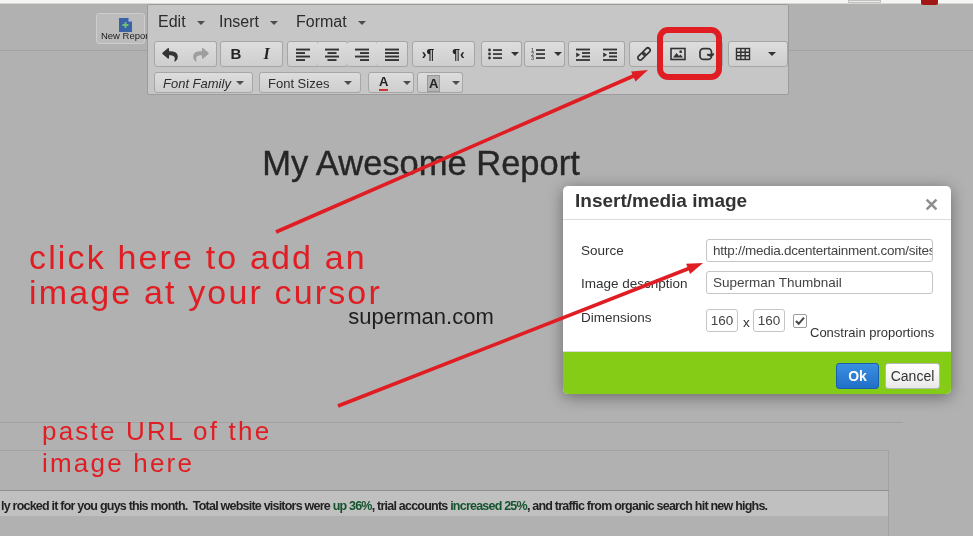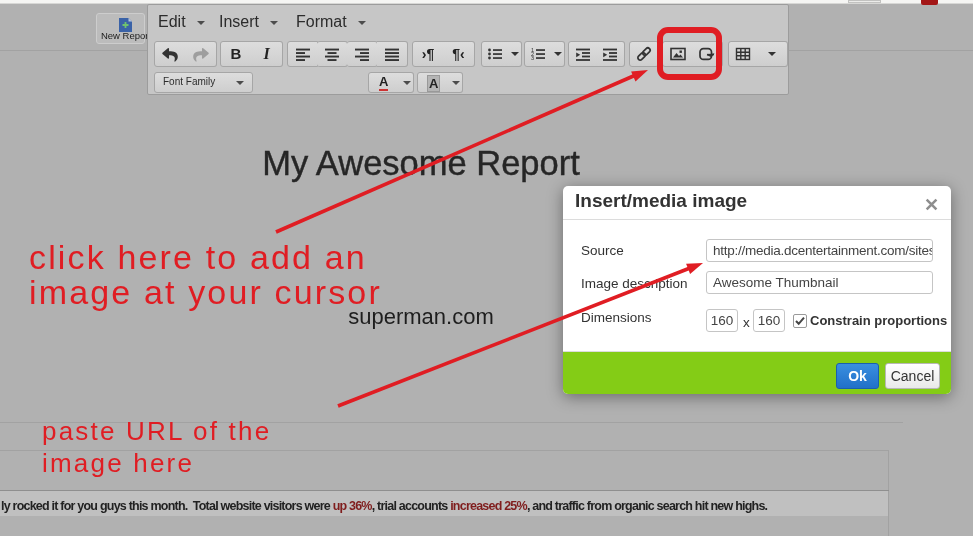--- a/index.html
+++ b/index.html
@@ -31,41 +31,41 @@
   #prep { left:0; top:219px; width:844px; text-align:center; font-size:13px; font-weight:bold; color:#1e1e1e; }
   #sup { left:0; top:304px; width:842px; text-align:center; font-size:22px; color:#1e1e1e; }
 
   
   #bl1 { left:0; top:422px; width:903px; }
   #bl2 { left:0; top:450px; width:889px; }
   #bvert { left:888px; top:450px; width:1px; height:86px; background:#a2a2a2; }
   #bl3 { left:0; top:490px; width:889px; background:#8f8f8f; }
   #bstrip { left:0; top:491px; width:888px; height:25px; background:#c0c0c0; }
   #sentence { left:1px; top:499px; width:900px; font-size:12.5px; font-weight:bold; color:#222; letter-spacing:-0.78px; }
-  #sentence .grn { color:#7f1d1d; }
+  #sentence .grn { color:#14532d; }
 
   
   .red { color:#e01d23; }
   #ann1 { left:29px; top:240px; font-size:34px; line-height:35px; letter-spacing:2.15px; }
   #ann2 { left:42px; top:415px; font-size:26px; line-height:32px; letter-spacing:2.2px; }
   #redrect { left:657px; top:27px; width:65px; height:53px; border:6px solid #e01d23; border-radius:11px; z-index:60; }
   #arrows { left:0; top:0; width:973px; height:536px; z-index:70; pointer-events:none; }
 
   
   #modal { left:563px; top:186px; width:388px; height:208px; background:#fff; border-radius:5px; box-shadow:0 3px 16px rgba(0,0,0,0.4); z-index:40; }
   #mtitle { left:12px; top:4px; font-size:19px; font-weight:bold; color:#333; }
   #mclose { right:12px; top:8px; font-size:18px; font-weight:bold; color:#8e8e8e; }
   #mhead-line { left:0; top:33px; width:388px; height:1px; background:#dcdcdc; }
   .mlabel { left:18px; font-size:13.5px; color:#333; }
   .minput { left:143px; height:23px; border:1px solid #c5c5c5; border-radius:3px; background:#fff; font-size:13.5px; color:#444; line-height:21px; padding:0 6px; white-space:nowrap; overflow:hidden; }
   #mfoot { left:0; top:165px; width:388px; height:43px; background:#84cc16; border-top:1px solid #dcdcdc; border-radius:0 0 5px 5px; }
   #okbtn { left:273px; top:11px; width:43px; height:26px; background:linear-gradient(#3a8fe0,#2170c8); border:1px solid #1a5fae; border-radius:3px; color:#fff; font-size:14px; font-weight:bold; text-align:center; line-height:24px; }
   #cancelbtn { left:322px; top:11px; width:55px; height:26px; background:linear-gradient(#ffffff,#e9e9e9); border:1px solid #b7b7b7; border-radius:3px; color:#333; font-size:14px; text-align:center; line-height:24px; }
   #chk { left:230px; top:128px; width:14px; height:14px; border:1px solid #9a9a9a; border-radius:2px; background:#fff; }
-  #chklabel { left:247px; top:127px; font-size:13px; color:#333;font-weight:bold; }
+  #chklabel { left:247px; top:139px; font-size:13px; color:#333; }
 </style>
 </head>
 <body>
 <div id="page">
 
   <div class="abs hline" style="left:0;top:50px;width:973px;"></div>
 
   <div class="abs" id="topstrip"></div>
   <div class="abs" style="left:848px;top:0;width:33px;height:3px;background:#ececea;border:1px solid #c2c2c0;"></div>
   <div class="abs" style="left:921px;top:0;width:17px;height:5px;background:#a31616;border-radius:0 0 2px 2px;"></div>
@@ -225,21 +225,25 @@
             <rect x="1.5" y="2.5" width="13" height="11"></rect>
             <path d="M1.5 6.2 h13 M1.5 9.8 h13 M5.8 2.5 v11 M10.2 2.5 v11"></path>
           </g>
         </svg>
       </div>
     <div class="abs btn" style="left:609px;width:31px;border-left:none;border-radius:0 3px 3px 0;">
         <span class="caret icon" style="border-top-color:#333;"></span>
       </div>
 
     <div class="abs btn2" style="left:6px;width:99px;">
-        <span class="abs" style="left:8px;top:2.5px;font-size:10px;color:#2c2c2c;">Font Family</span>
+        <span class="abs" style="left:8px;top:2.5px;font-size:13px;color:#2c2c2c;font-style:italic;">Font Family</span>
+        <span class="caret abs" style="right:8px;top:8px;"></span>
+      </div>
+    <div class="abs btn2" style="left:111px;width:102px;">
+        <span class="abs" style="left:8px;top:2.5px;font-size:13px;color:#2c2c2c;">Font Sizes</span>
         <span class="caret abs" style="right:8px;top:8px;"></span>
       </div>
     <div class="abs btn2" style="left:220px;width:33px;border-radius:3px 0 0 3px;">
         <span class="abs" style="left:10px;top:1px;font-size:13px;font-weight:bold;color:#222;border-bottom:2px solid #c33;">A</span>
       </div>
     <div class="abs btn2" style="left:252px;width:14px;border-left:none;border-radius:0 3px 3px 0;">
         <span class="caret icon"></span>
       </div>
     <div class="abs btn2" style="left:269px;width:33px;border-radius:3px 0 0 3px;">
         <span class="abs" style="left:9px;top:2px;font-size:13px;font-weight:bold;color:#222;background:#b5b5b5;padding:0 1px;border:1px solid #999;">A</span>
@@ -259,21 +263,21 @@
   <div class="abs" id="bstrip"></div>
   <div class="abs" id="sentence">ly rocked it for you guys this month.&nbsp; Total website visitors were <span class="grn">up 36%</span>, trial accounts <span class="grn">increased 25%</span>, and traffic from organic search hit new highs.</div>
 
   <div class="abs" id="modal">
     <div class="abs" id="mtitle">Insert/media image</div>
     <div class="abs" id="mclose">✕</div>
     <div class="abs" id="mhead-line"></div>
     <div class="abs mlabel" style="top:57px;">Source</div>
     <div class="abs minput" style="top:53px;width:227px;letter-spacing:-0.25px;">http://media.dcentertainment.com/sites/default</div>
     <div class="abs mlabel" style="top:90px;">Image description</div>
-    <div class="abs minput" style="top:85px;width:227px;">Awesome Thumbnail</div>
+    <div class="abs minput" style="top:85px;width:227px;">Superman Thumbnail</div>
     <div class="abs mlabel" style="top:124px;">Dimensions</div>
     <div class="abs minput" style="top:123px;width:32px;text-align:center;padding:0 2px;">160</div>
     <div class="abs mlabel" style="left:180px;top:129px;color:#333;">x</div>
     <div class="abs minput" style="left:190px;top:123px;width:32px;text-align:center;padding:0 2px;">160</div>
     <div class="abs" id="chk">
         <svg width="12" height="12" viewBox="0 0 12 12" style="position:absolute;left:0;top:0;">
           <path d="M2 6 L4.7 8.8 L10 2.6" fill="none" stroke="#454545" stroke-width="2"></path>
         </svg>
       </div>
     <div class="abs" id="chklabel">Constrain proportions</div>

